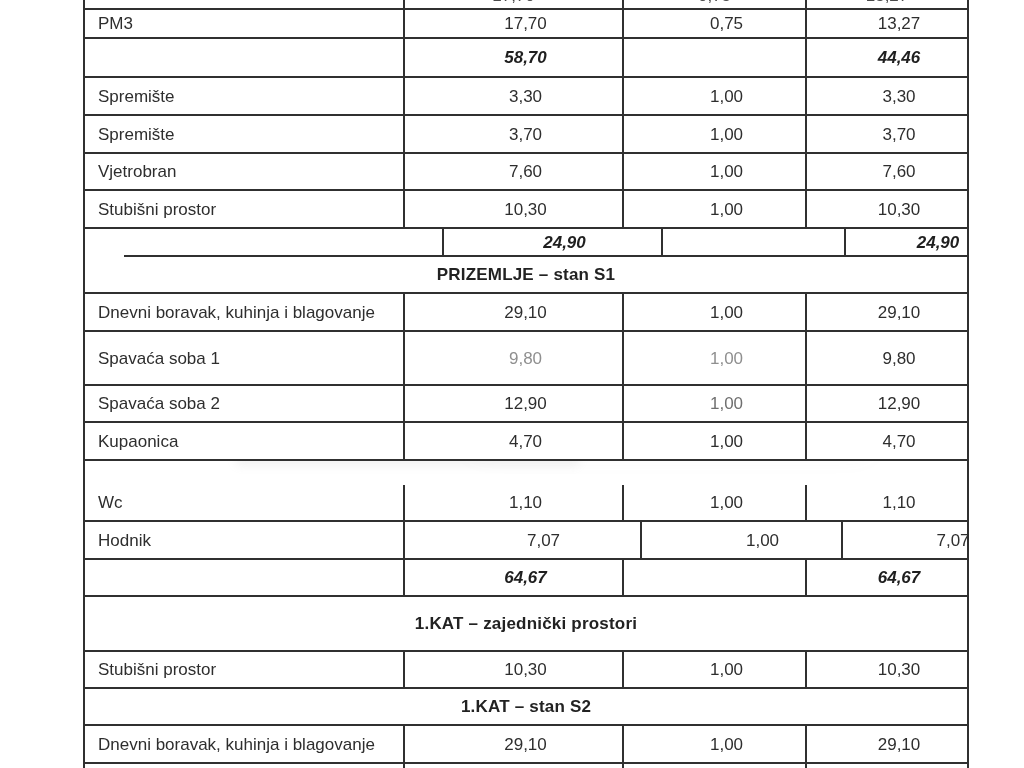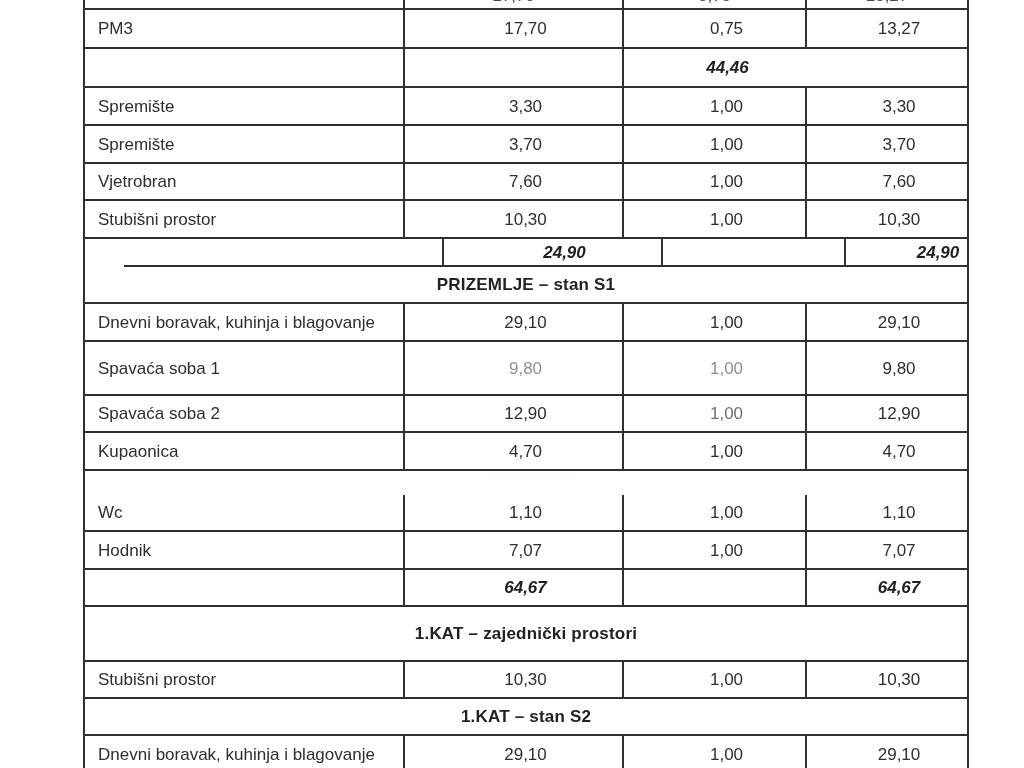--- a/index.html
+++ b/index.html
@@ -103,28 +103,29 @@
         <div class="cell c-num v">
           <span>17,70</span>
         </div>
         <div class="cell c-num v">
           <span>0,75</span>
         </div>
         <div class="cell c-num">
           <span>13,27</span>
         </div>
       </div>
-      <div class="row data" style="height: 39px;">
+      <div class="row data" style="height: 29px;">
         <div class="cell c-name v">PM3</div>
         <div class="cell c-num v">17,70</div>
         <div class="cell c-num v">0,75</div>
         <div class="cell c-num">13,27</div>
       </div>
       <div class="row subtotal" style="height: 39px;">
         <div class="cell c-name v"></div>
+        <div class="cell c-num v">58,70</div>
         <div class="cell c-num v"></div>
         <div class="cell c-num">44,46</div>
       </div>
       <div class="row data" style="height: 38px;">
         <div class="cell c-name v">Spremište</div>
         <div class="cell c-num v">3,30</div>
         <div class="cell c-num v">1,00</div>
         <div class="cell c-num">3,30</div>
       </div>
       <div class="row data" style="height: 38px;">
@@ -177,21 +178,21 @@
         <div class="cell c-num v">4,70</div>
         <div class="cell c-num v">1,00</div>
         <div class="cell c-num">4,70</div>
       </div>
       <div class="row data" style="height: 37px; margin-top: 24px;">
         <div class="cell c-name v">Wc</div>
         <div class="cell c-num v">1,10</div>
         <div class="cell c-num v">1,00</div>
         <div class="cell c-num">1,10</div>
       </div>
-      <div class="row data" style="height: 38px;">
+      <div class="row data" style="height: 38px; gap: 18px;">
         <div class="cell c-name v">Hodnik</div>
         <div class="cell c-num v">7,07</div>
         <div class="cell c-num v">1,00</div>
         <div class="cell c-num">7,07</div>
       </div>
       <div class="row subtotal" style="height: 37px;">
         <div class="cell c-name v"></div>
         <div class="cell c-num v">64,67</div>
         <div class="cell c-num v"></div>
         <div class="cell c-num">64,67</div>

